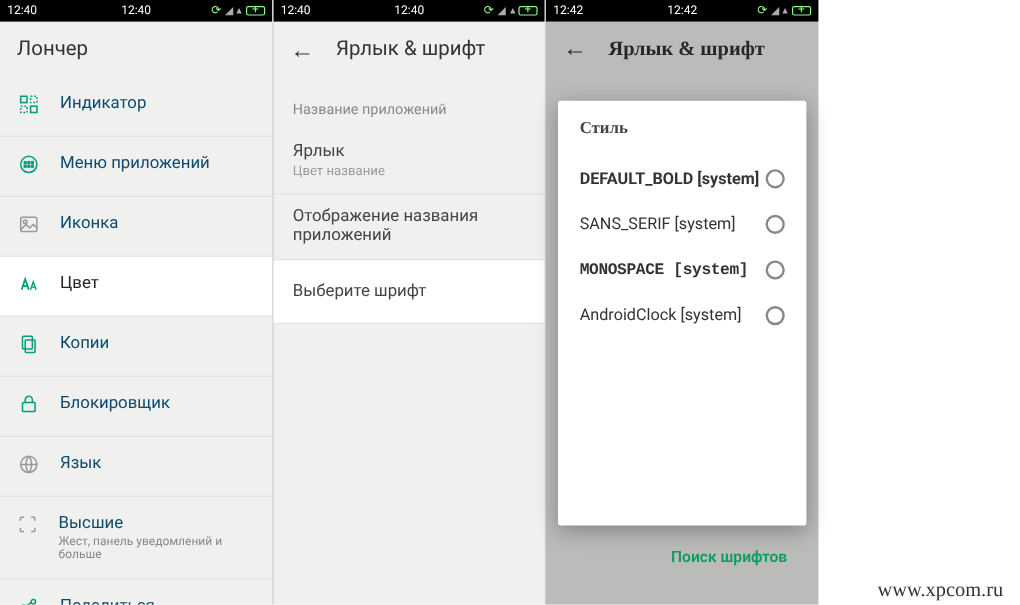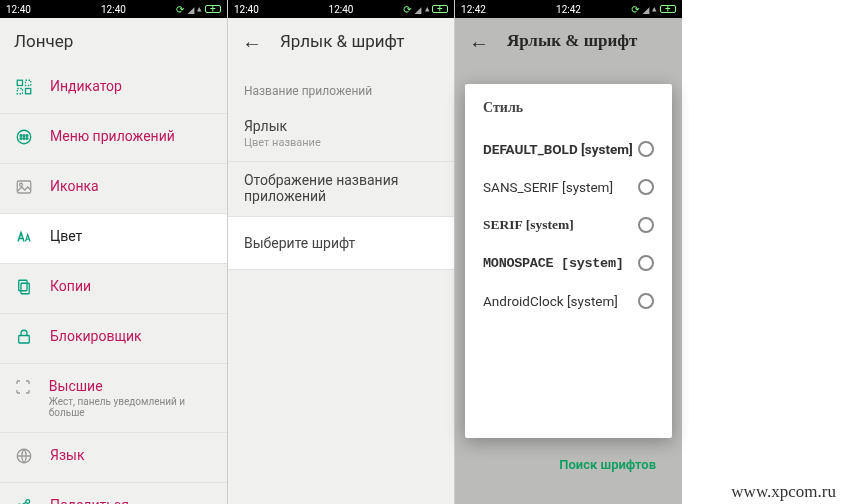--- a/index.html
+++ b/index.html
@@ -81,21 +81,21 @@
     justify-content:center;
   }
   .menu-item .icon-slot svg { width:18px; height:18px; }
   .menu-item .labels {
     display:flex;
     flex-direction:column;
     gap:2px;
   }
   .menu-item .label {
     font-size: 14px;
-    color: #be185d;
+    color: #0c4a6e;
   }
   .menu-item .sublabel {
     font-size: 10px;
     color: #888;
   }
   .menu-item.selected {
     background: #fff;
   }
   .menu-item.selected .label { color:#222; }
   .ic-teal { stroke:#009e7a; fill:none; stroke-width:1.7; }
@@ -278,38 +278,38 @@
               <path d="M8 10 V7 a4 4 0 0 1 8 0 V10"></path>
             </svg>
         </span>
         <div class="labels">
             <span class="label">Блокировщик</span>
           </div>
       </li>
       <li class="menu-item">
         <span class="icon-slot">
           <svg viewBox="0 0 24 24" class="ic-grey">
+              <circle cx="12" cy="12" r="9"></circle>
+              <path d="M3 12 H21 M12 3 C8 7 8 17 12 21 M12 3 C16 7 16 17 12 21"></path>
+            </svg>
+        </span>
+        <div class="labels">
+            <span class="label">Язык</span>
+          </div>
+      </li>
+      <li class="menu-item">
+        <span class="icon-slot">
+          <svg viewBox="0 0 24 24" class="ic-grey">
               <path d="M4 4 H8 M4 4 V8 M20 4 H16 M20 4 V8 M4 20 H8 M4 20 V16 M20 20 H16 M20 20 V16"></path>
             </svg>
         </span>
         <div class="labels">
           <span class="label">Высшие</span>
           <span class="sublabel">Жест, панель уведомлений и больше</span>
         </div>
-      </li>
-      <li class="menu-item">
-        <span class="icon-slot">
-          <svg viewBox="0 0 24 24" class="ic-grey">
-              <circle cx="12" cy="12" r="9"></circle>
-              <path d="M3 12 H21 M12 3 C8 7 8 17 12 21 M12 3 C16 7 16 17 12 21"></path>
-            </svg>
-        </span>
-        <div class="labels">
-            <span class="label">Язык</span>
-          </div>
       </li>
       <li class="menu-item">
         <span class="icon-slot">
           <svg viewBox="0 0 24 24" class="ic-teal">
               <circle cx="6" cy="12" r="2.5"></circle>
               <circle cx="17" cy="6" r="2.5"></circle>
               <circle cx="17" cy="18" r="2.5"></circle>
               <path d="M8 11 L15 7 M8 13 L15 17"></path>
             </svg>
         </span>
@@ -370,24 +370,20 @@
       <div class="dialog-title">Стиль</div>
       <ul class="radio-list">
         <li class="radio-row bold">
           <span>DEFAULT_BOLD [system]</span>
           <span class="radio-circle"></span>
         </li>
         <li class="radio-row">
           <span>SANS_SERIF [system]</span>
           <span class="radio-circle"></span>
         </li>
-        <li class="radio-row serif-f">
-          <span>SERIF [system]</span>
-          <span class="radio-circle"></span>
-        </li>
         <li class="radio-row mono-f">
           <span>MONOSPACE [system]</span>
           <span class="radio-circle"></span>
         </li>
         <li class="radio-row">
           <span>AndroidClock  [system]</span>
           <span class="radio-circle"></span>
         </li>
       </ul>
     </div>

